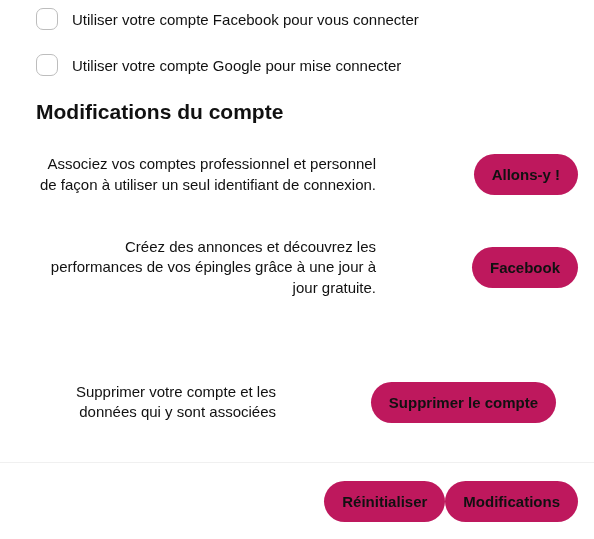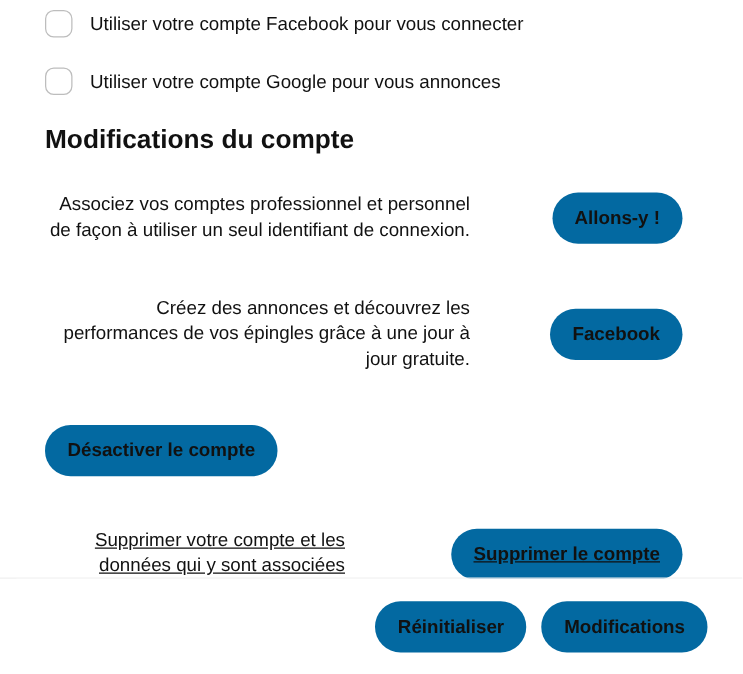--- a/index.html
+++ b/index.html
@@ -7,21 +7,21 @@
     margin: 0;
     padding: 0;
     font-family: -apple-system, BlinkMacSystemFont, "Segoe UI", Helvetica, Arial, sans-serif;
     background: #ffffff;
     color: #111111;
     width: 594px;
     height: 539px;
     overflow: hidden;
     position: relative;
   }
-  .content { padding: 0 48px 0 36px; }
+  .content { padding: 0 16px 0 36px; }
   .opt-row {
     display: flex;
     align-items: center;
     gap: 14px;
     margin-top: 8px;
     margin-bottom: 24px;
   }
   .checkbox {
     width: 22px;
     height: 22px;
@@ -50,21 +50,21 @@
   }
   .setting-desc {
     font-size: 15px;
     line-height: 1.35;
     color: #111;
     flex: 1 1 auto;
     max-width: 340px;
     text-align: right;
   }
   .pill-btn {
-    background: #0369a1;
+    background: #be185d;
     border: none;
     border-radius: 24px;
     padding: 12px 18px;
     font-size: 15px;
     font-weight: 700;
     color: #111;
     cursor: pointer;
     white-space: nowrap;
     font-family: inherit;
   }
@@ -78,57 +78,55 @@
   }
   .footer {
     position: absolute;
     left: 13px;
     right: 0;
     bottom: 0;
     height: 76px;
     display: flex;
     align-items: center;
     justify-content: flex-end;
-    gap: 12px;
-    padding-right: 28px;
+    padding-right: 16px;
     background: #fff;
   }
 </style>
 </head>
 <body>
 
 <div class="content">
 
   <div class="opt-row">
     <div class="checkbox"></div>
     <div class="opt-label">Utiliser votre compte Facebook pour vous connecter</div>
   </div>
 
   <div class="opt-row">
     <div class="checkbox"></div>
-    <div class="opt-label">Utiliser votre compte Google pour vous annonces</div>
+    <div class="opt-label">Utiliser votre compte Google pour mise connecter</div>
   </div>
 
   <div class="section-title">Modifications du compte</div>
 
   <div class="setting-row">
     <div class="setting-desc">Associez vos comptes professionnel et personnel de façon à utiliser un seul identifiant de connexion.</div>
     <button class="pill-btn">Allons-y !</button>
   </div>
 
   <div class="setting-row">
     <div class="setting-desc">Créez des annonces et découvrez les performances de vos épingles grâce à une jour à jour gratuite.</div>
     <button class="pill-btn">Facebook</button>
   </div>
 
   <div class="setting-row">
-    <button class="pill-btn">Désactiver le compte</button>
   </div>
 
-  <div class="setting-row" style="max-width:520px;text-decoration:underline;">
+  <div class="setting-row" style="max-width:520px;">
     <div class="setting-desc" style="max-width:240px;">Supprimer votre compte et les données qui y sont associées</div>
     <button class="pill-btn">Supprimer le compte</button>
   </div>
 
 </div>
 
 <div class="footer-sep"></div>
 <div class="footer">
   <button class="pill-btn">Réinitialiser</button>
   <button class="pill-btn">Modifications</button>

